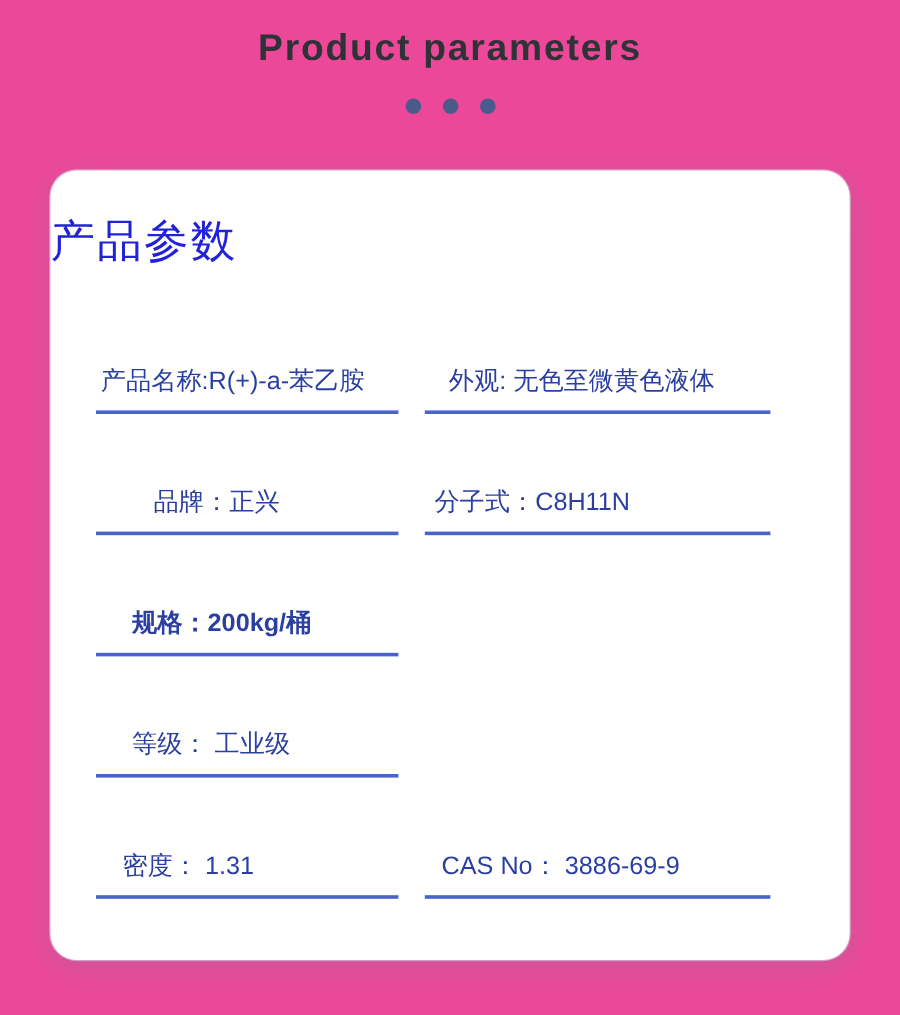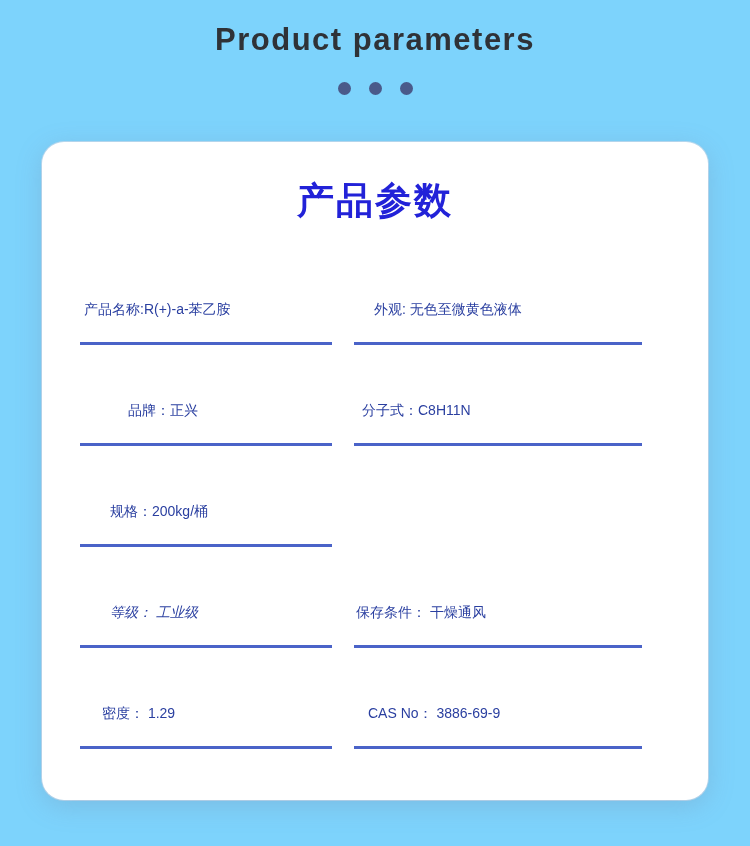--- a/index.html
+++ b/index.html
@@ -10,21 +10,21 @@
     width: 750px;
     height: 846px;
     background: #ffffff;
     font-family: "Liberation Sans", "DejaVu Sans", sans-serif;
     overflow: hidden;
   }
   .page {
     position: relative;
     width: 750px;
     height: 846px;
-    background: #7dd3fc;
+    background: #ec4899;
   }
   .header-title {
     text-align: center;
     font-size: 31px;
     font-weight: bold;
     color: #2f3237;
     letter-spacing: 1.5px;
     padding-top: 22px;
     font-family: "Liberation Sans", "DejaVu Sans", sans-serif;
   }
@@ -45,23 +45,22 @@
     position: absolute;
     left: 42px;
     top: 142px;
     width: 666px;
     height: 658px;
     background: #ffffff;
     border-radius: 22px;
     box-shadow: 0 6px 26px rgba(120,130,160,0.28), 0 0 0 1px rgba(225,228,238,0.6);
   }
   .card-title {
-    text-align: center;
     font-size: 37px;
-    font-weight: bold;
+    font-weight: normal;
     color: #2222d8;
     padding-top: 34px;
     letter-spacing: 2px;
   }
   .rows {
     position: absolute;
     left: 0;
     top: 120px;
     width: 100%;
   }
@@ -77,31 +76,31 @@
     width: 320px;
     padding-left: 36px;
   }
   .cell.right {
     width: 346px;
     padding-left: 22px;
   }
   .cell-text {
     display: block;
     color: #2a3fa0;
-    font-size: 14px;
+    font-size: 21px;
     white-space: nowrap;
     position: absolute;
-    bottom: 44px;
+    bottom: 32px;
   }
   .cell.left .cell-text { left: 42px; }
   .cell.right .cell-text { left: 20px; }
   .cell.left.c-name .cell-text { left: 42px; }
   .cell.left.c-brand .cell-text { left: 66px; margin-left: 20px; }
-  .cell.left.c-spec .cell-text { left: 68px; }
-  .cell.left.c-grade .cell-text { left: 68px; font-style: italic; }
+  .cell.left.c-spec .cell-text { left: 68px; font-weight: bold; }
+  .cell.left.c-grade .cell-text { left: 68px; }
   .cell.left.c-density .cell-text { left: 60px; }
   .cell.right.c-appear .cell-text { left: 12px; margin-top: 24px; }
   .cell.right.c-formula .cell-text { left: 0px; margin-top: 20px; }
   .cell.right.c-alias .cell-text { left: -8px; }
   .cell.right.c-storage .cell-text { left: -6px; }
   .cell.right.c-cas .cell-text { left: 6px; }
   .underline {
     position: absolute;
     height: 3px;
     background: #4a63c8;
@@ -155,29 +154,25 @@
           <span class="cell-text">规格：200kg/桶</span>
           <span class="underline"></span>
         </div>
       </div>
 
       <div class="row">
         <div class="cell left c-grade">
           <span class="cell-text">等级： 工业级</span>
           <span class="underline"></span>
         </div>
-        <div class="cell right c-storage">
-          <span class="cell-text">保存条件： 干燥通风</span>
-          <span class="underline"></span>
-        </div>
       </div>
 
       <div class="row">
         <div class="cell left c-density">
-          <span class="cell-text">密度： 1.29</span>
+          <span class="cell-text">密度： 1.31</span>
           <span class="underline"></span>
         </div>
         <div class="cell right c-cas">
           <span class="cell-text">CAS No： 3886-69-9</span>
           <span class="underline"></span>
         </div>
       </div>
 
     </div>
   </div>

